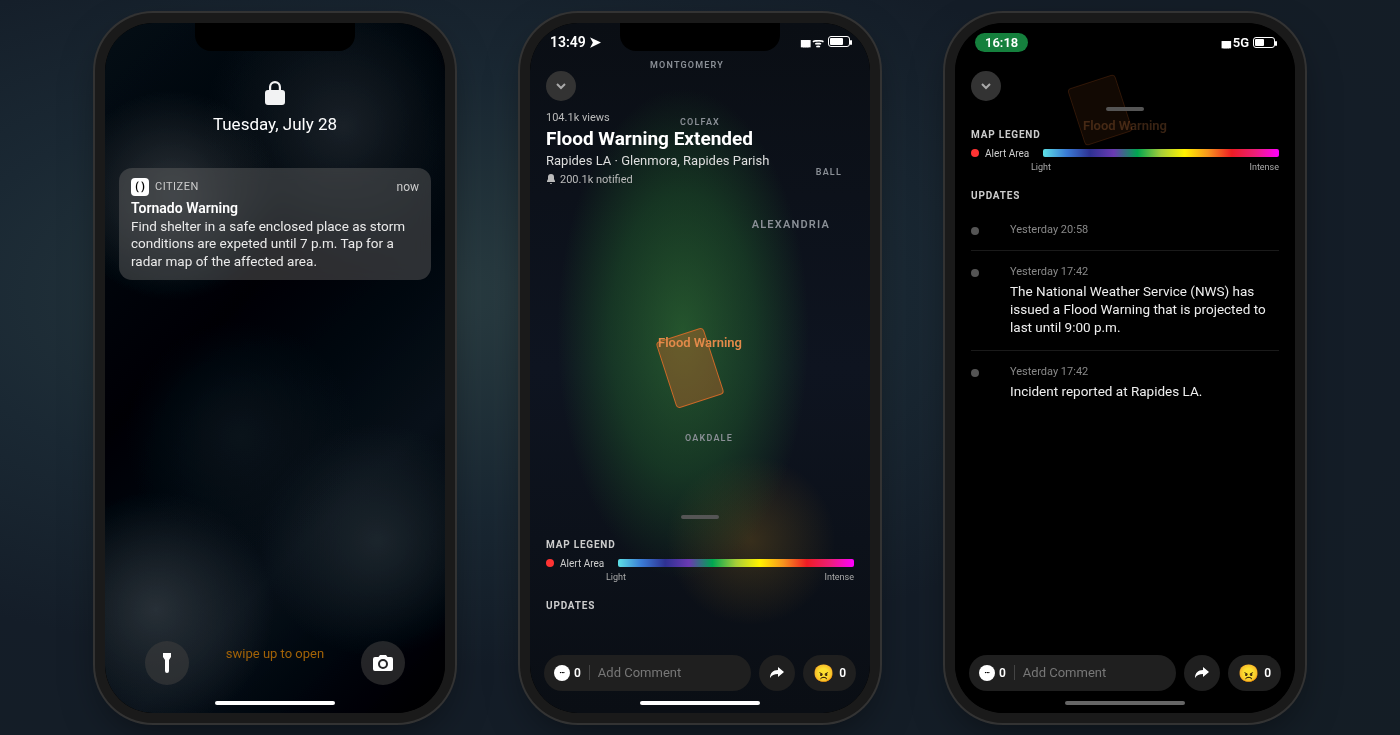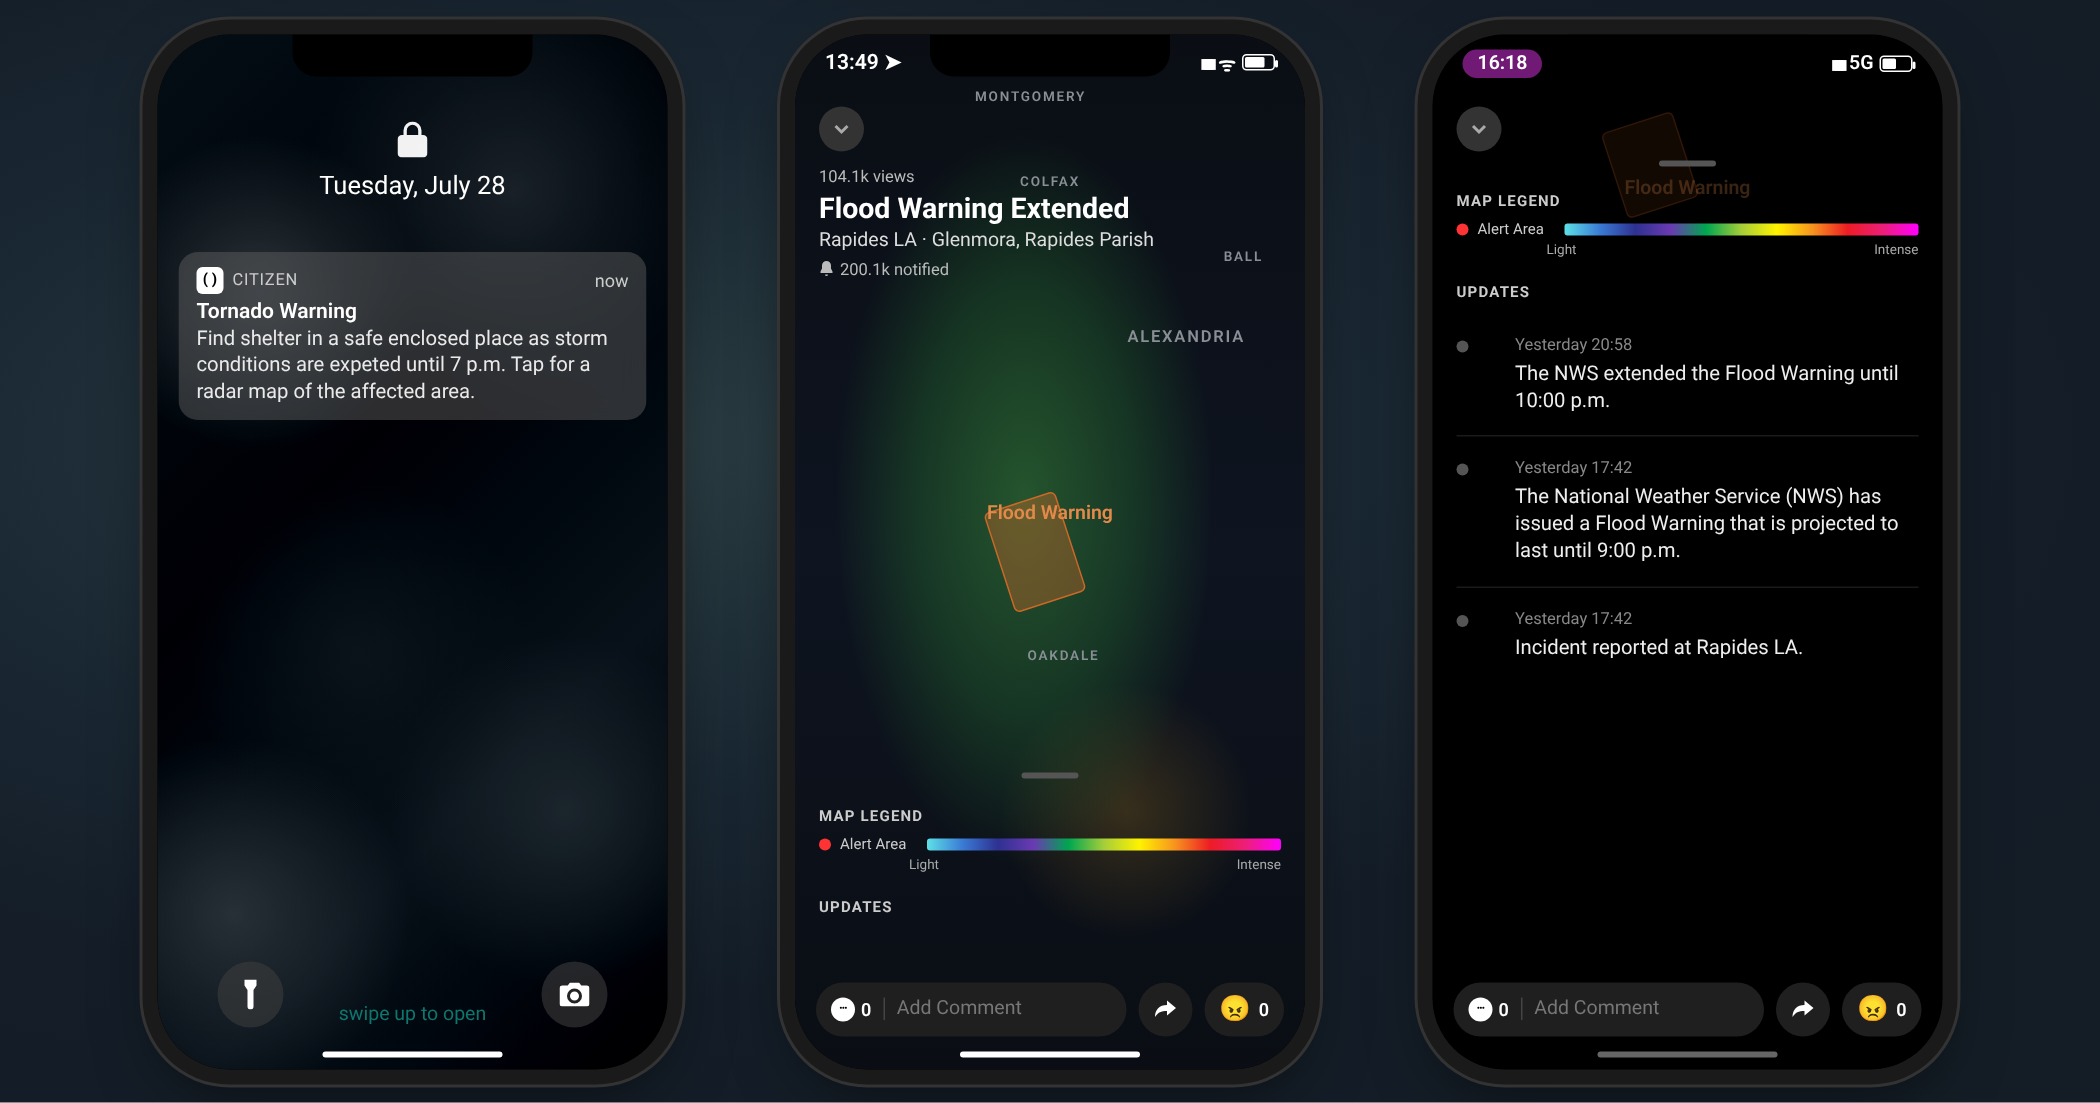--- a/index.html
+++ b/index.html
@@ -43,28 +43,28 @@
     border-radius: 13px; padding: 10px 12px; text-align:left; color:#e6e6e6;
   }
   .notif-top { display:flex; align-items:center; gap:6px; margin-bottom:4px; }
   .notif-appicon { width:18px; height:18px; background:#fff; border-radius:4px; display:flex; align-items:center; justify-content:center; font-size:10px; color:#000; font-weight:800;}
   .notif-app { font-size:11px; letter-spacing:0.5px; color:#ccc; text-transform:uppercase;}
   .notif-time { margin-left:auto; font-size:12px; color:#ccc; }
   .notif-title { font-size:14px; font-weight:600; color:#fff; }
   .notif-body { font-size:13.5px; line-height:1.3; color:#eaeaea; margin-top:2px; }
   .lock-bottom { position:absolute; bottom:28px; left:0; right:0; display:flex; justify-content:space-between; padding:0 40px; color:#fff; }
   .circle-btn { width:44px; height:44px; background:rgba(60,60,60,0.6); border-radius:50%; display:flex; align-items:center; justify-content:center; font-size:18px; }
-  .swipe-hint { position:absolute; bottom:29px; left:0; right:0; text-align:center; color:#0f766e; font-size:13px; }
+  .swipe-hint { position:absolute; bottom:52px; left:0; right:0; text-align:center; color:#a16207; font-size:13px; }
   .home-ind { position:absolute; bottom:8px; left:50%; transform:translateX(-50%); width:120px; height:4px; background:#fff; border-radius:3px; }
 
   
   .dark-bg { position:absolute; inset:0; background:#000; }
   .status-bar { position:absolute; top:10px; left:20px; right:20px; display:flex; justify-content:space-between; align-items:center; color:#fff; font-size:14px; font-weight:600; z-index:40;}
   .status-right { display:flex; gap:4px; align-items:center; font-size:13px;}
-  .time-pill { background:#701a75; border-radius:12px; padding:2px 10px; font-size:13px; color:#fff; font-weight:600;}
+  .time-pill { background:#15803d; border-radius:12px; padding:2px 10px; font-size:13px; color:#fff; font-weight:600;}
   .chev-btn { position:absolute; top:48px; left:16px; width:30px; height:30px; background:#333; border-radius:50%; display:flex; align-items:center; justify-content:center; color:#aaa; z-index:30;}
   .chev-btn svg { width:12px; height:12px; }
 
   .map-bg {
     position:absolute; inset:0;
     background:
       radial-gradient(ellipse 180px 350px at 45% 45%, rgba(60,150,60,0.5) 0%, rgba(40,120,50,0.35) 40%, transparent 70%),
       radial-gradient(circle at 65% 75%, rgba(120,90,30,0.4) 0%, transparent 15%),
       linear-gradient(#0a0e14, #0e1420 50%, #0a0e14);
   }
@@ -281,21 +281,20 @@
         <span>Intense</span>
       </div>
       <div class="updates-title">UPDATES</div>
     </div>
 
     <div class="updates-list">
       <div class="upd">
         <div class="upd-dot"></div>
         <div>
           <div class="upd-ts">Yesterday 20:58</div>
-          <div class="upd-txt">The NWS extended the Flood Warning until 10:00 p.m.</div>
         </div>
       </div>
       <div class="upd">
         <div class="upd-dot"></div>
         <div>
           <div class="upd-ts">Yesterday 17:42</div>
           <div class="upd-txt">The National Weather Service (NWS) has issued a Flood Warning that is projected to last until 9:00 p.m.</div>
         </div>
       </div>
       <div class="upd">

